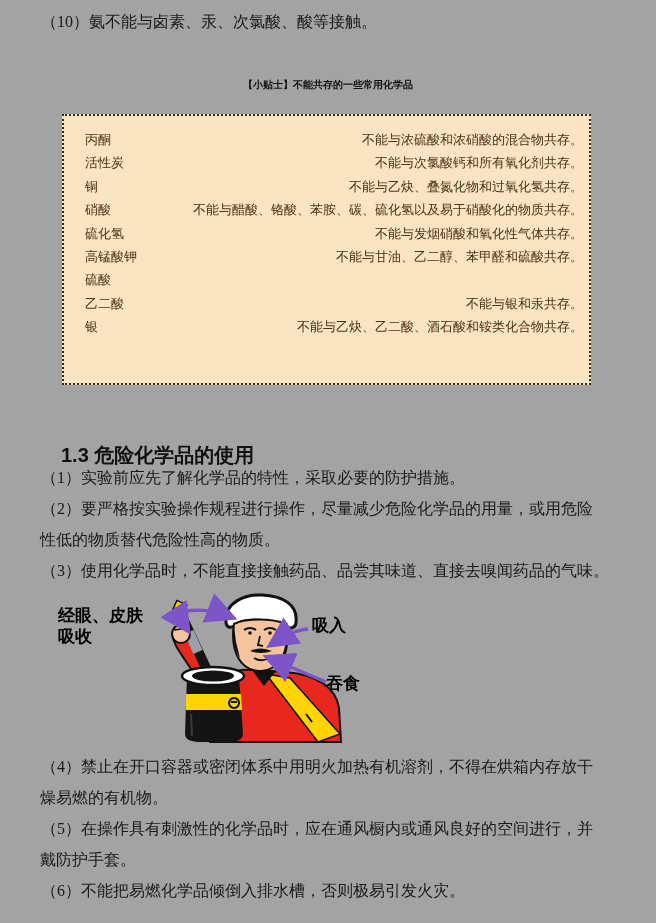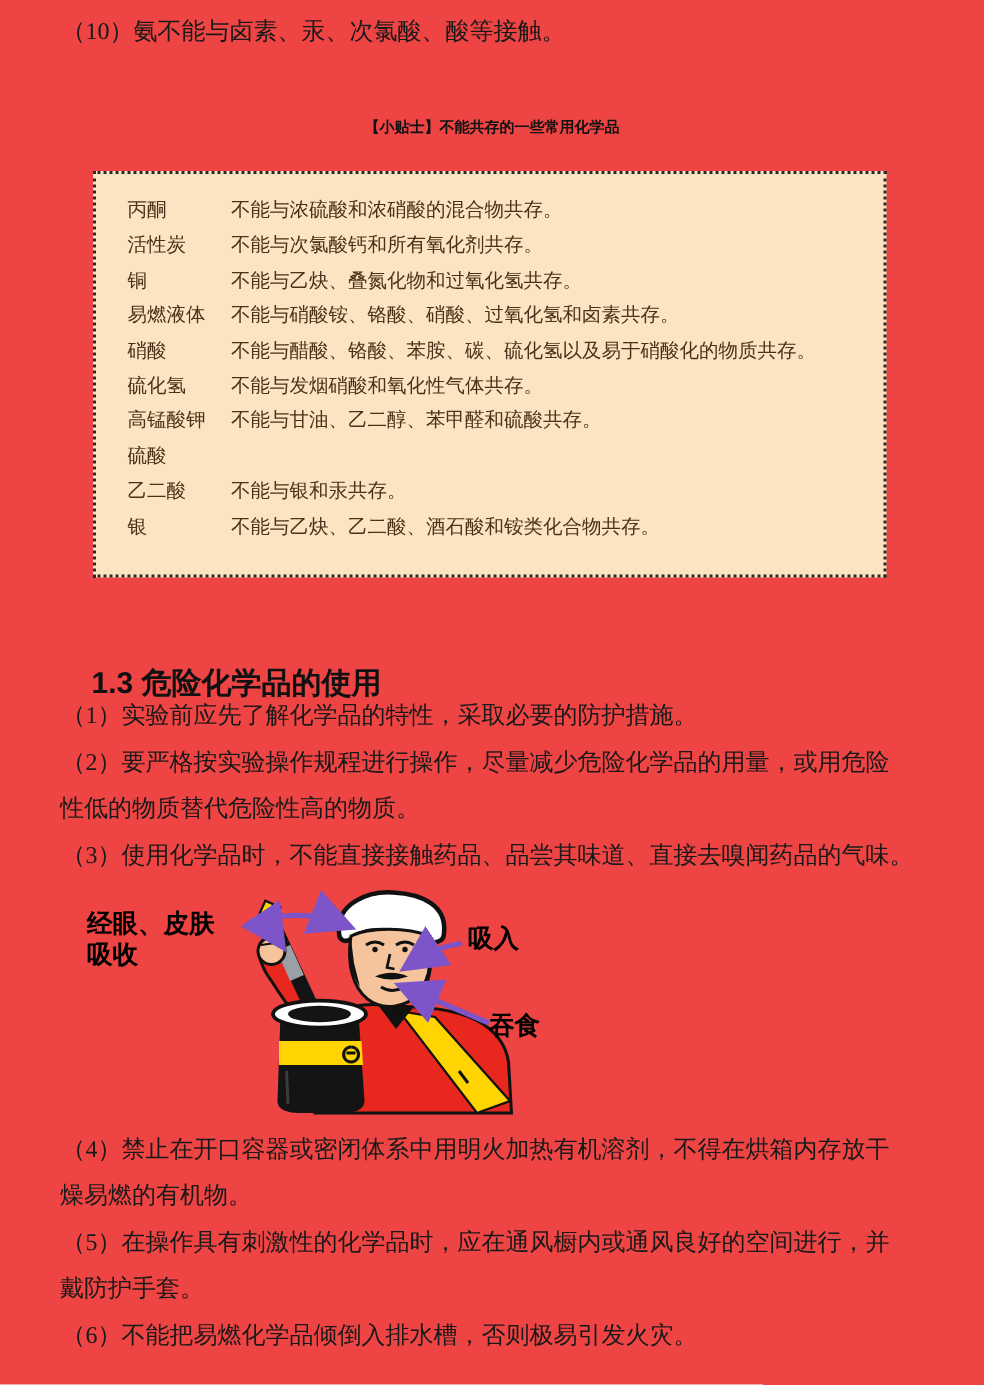--- a/index.html
+++ b/index.html
@@ -1,17 +1,17 @@
 <!DOCTYPE html>
 <html><head>
 <meta charset="utf-8">
 <style>
   html,body{margin:0;padding:0;background:#ffffff;}
   .page{
-    position:relative; width:656px; height:923px; background:#ef4444;
+    position:relative; width:656px; height:923px; background:#a3a3a3;
     font-family:"Liberation Serif","DejaVu Serif",serif; color:#191919;
     overflow:hidden;
   }
   
   .bline{
     position:absolute; left:41px; white-space:nowrap;
     font-size:16px; line-height:18px; color:#191919;
     font-family:"Liberation Serif","DejaVu Serif",serif;
   }
   
@@ -24,21 +24,21 @@
   .tip-box{
     position:absolute; left:62px; top:114px; width:529px; height:271px;
     box-sizing:border-box; background:#fbe4c2; border:2px dotted #2a2a2a;
   }
   .tip-rows{ padding:13px 6px 0 21px; display:flex; flex-direction:column; }
   .tip-row{
     display:flex; font-size:13px; line-height:23.4px; color:#4a3119;
     font-family:Liberation Mono, monospace;
   }
   .tip-name{ width:69px; flex:none; }
-  .tip-rule{ flex:1; white-space:nowrap; }
+  .tip-rule{ flex:1; white-space:nowrap;text-align:right; }
   
   .section-title{
     position:absolute; top:426px; left:45px; margin:16px;
     font-family:"Liberation Sans","DejaVu Sans",sans-serif;
     font-weight:bold; font-size:20px; color:#111;
   }
   
   .figure{ position:absolute; left:50px; top:592px; width:370px; height:166px; }
   .figure svg{ position:absolute; left:0; top:0; }
   .fig-label{
@@ -64,24 +64,20 @@
           <span class="tip-name">丙酮</span>
           <span class="tip-rule">不能与浓硫酸和浓硝酸的混合物共存。</span>
         </div>
         <div class="tip-row">
           <span class="tip-name">活性炭</span>
           <span class="tip-rule">不能与次氯酸钙和所有氧化剂共存。</span>
         </div>
         <div class="tip-row">
           <span class="tip-name">铜</span>
           <span class="tip-rule">不能与乙炔、叠氮化物和过氧化氢共存。</span>
-        </div>
-        <div class="tip-row">
-          <span class="tip-name">易燃液体</span>
-          <span class="tip-rule">不能与硝酸铵、铬酸、硝酸、过氧化氢和卤素共存。</span>
         </div>
         <div class="tip-row">
           <span class="tip-name">硝酸</span>
           <span class="tip-rule">不能与醋酸、铬酸、苯胺、碳、硫化氢以及易于硝酸化的物质共存。</span>
         </div>
         <div class="tip-row">
           <span class="tip-name">硫化氢</span>
           <span class="tip-rule">不能与发烟硝酸和氧化性气体共存。</span>
         </div>
         <div class="tip-row">

